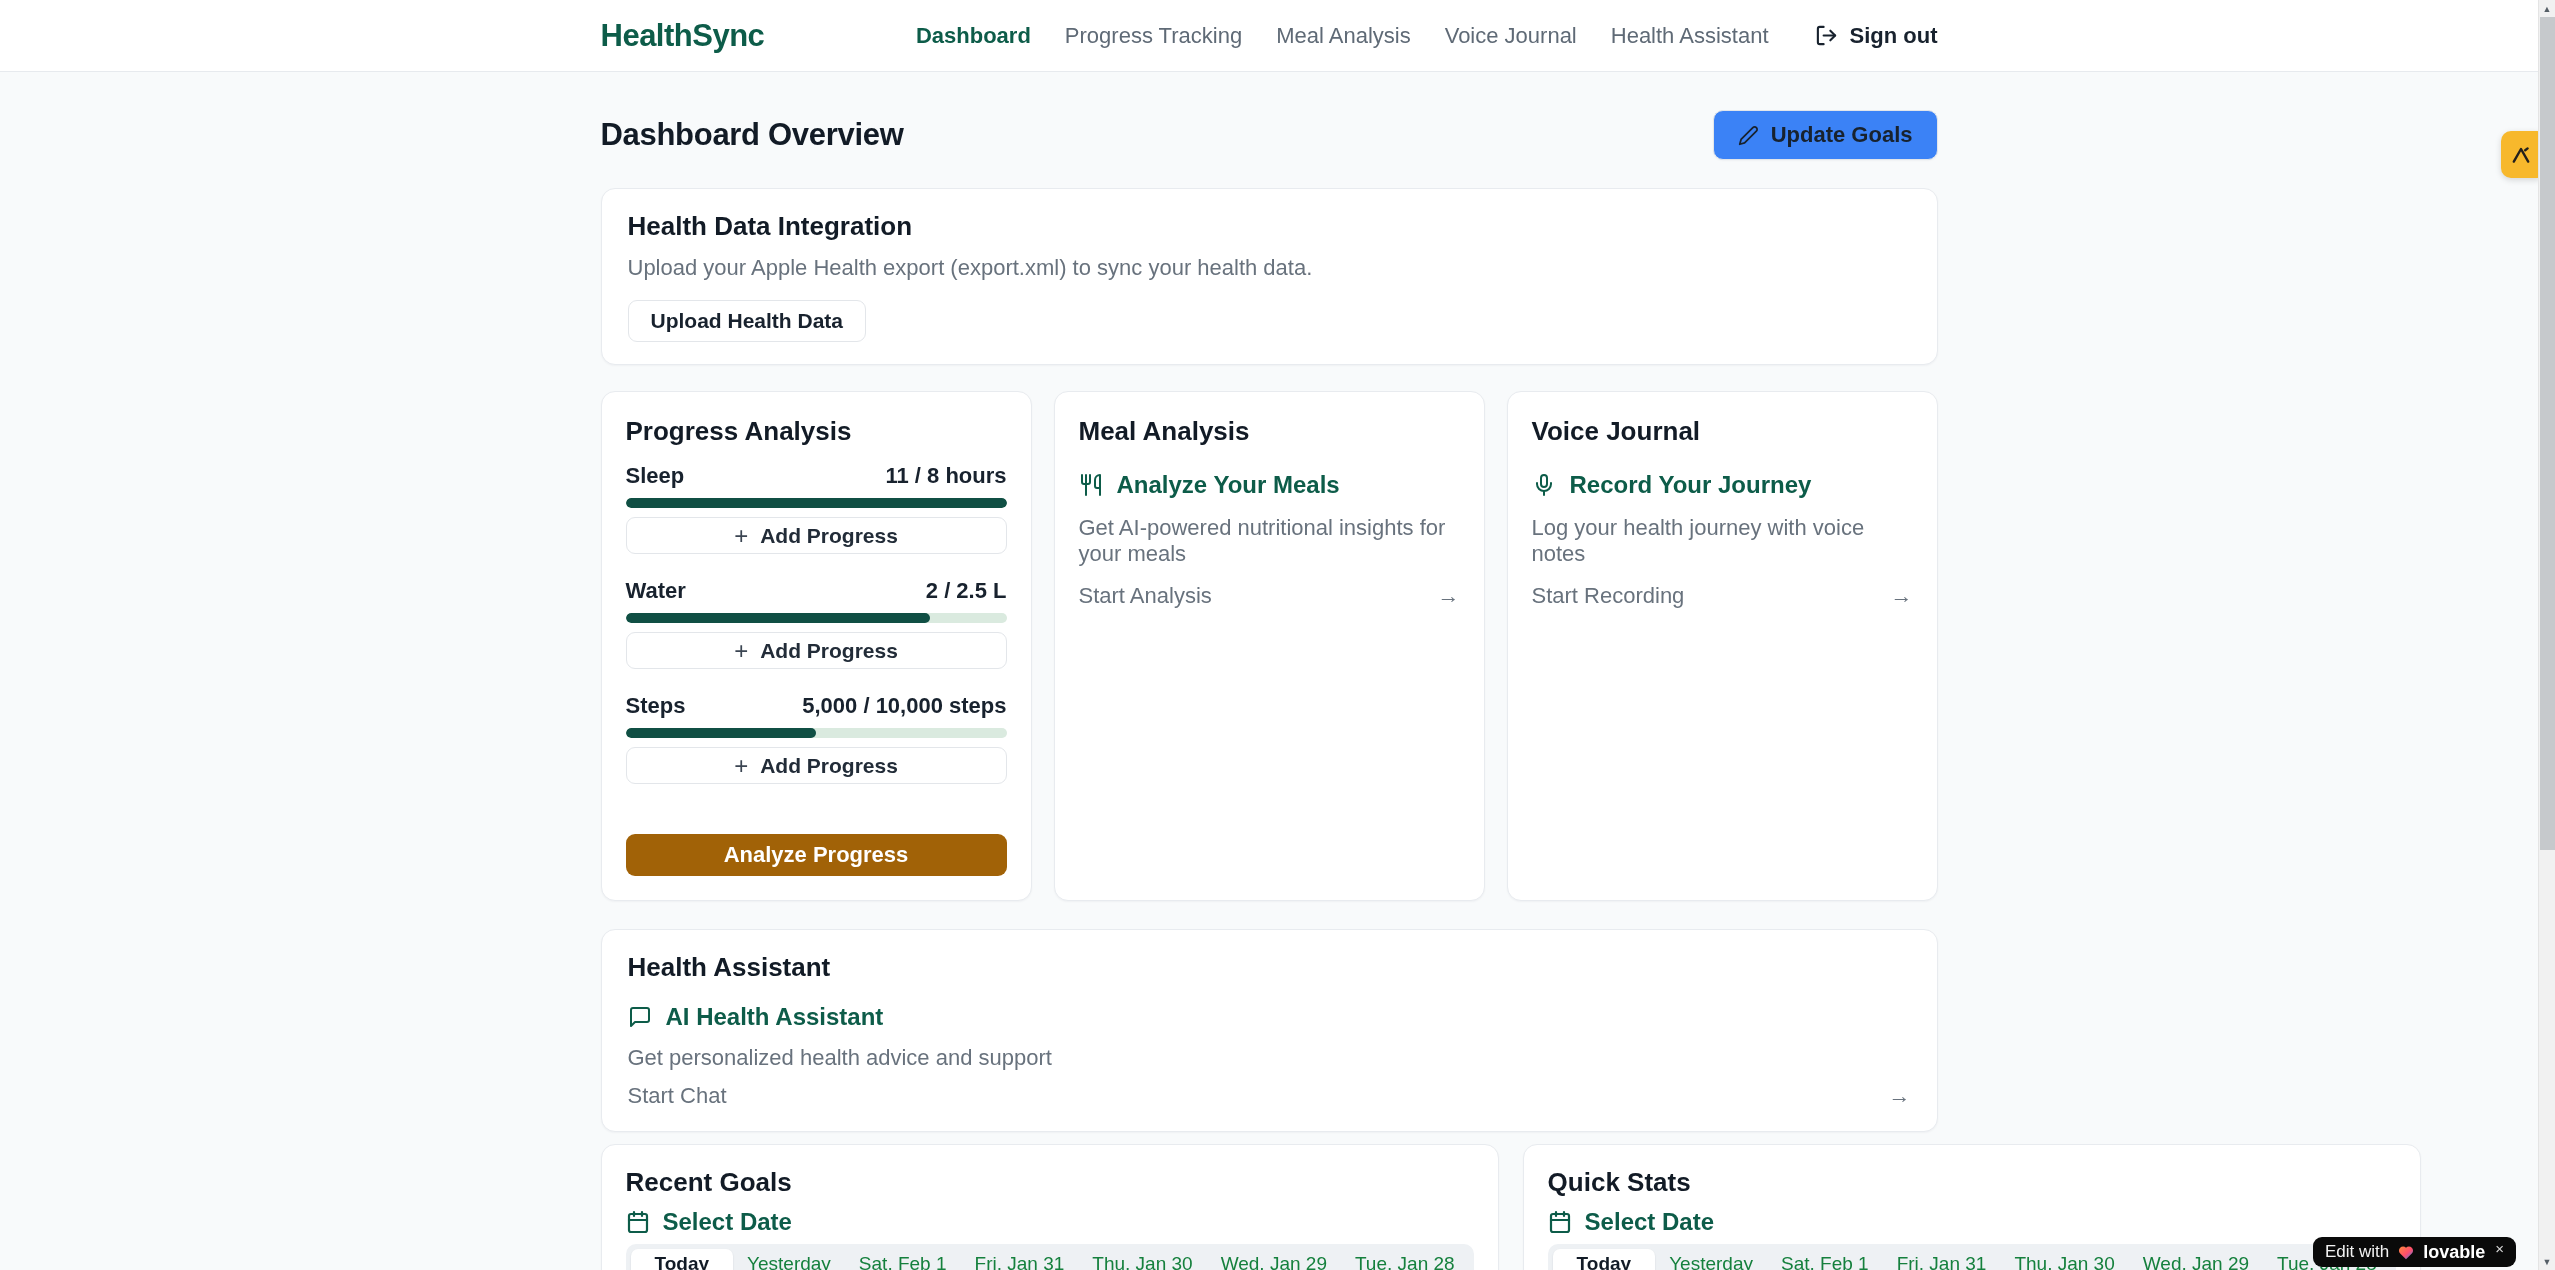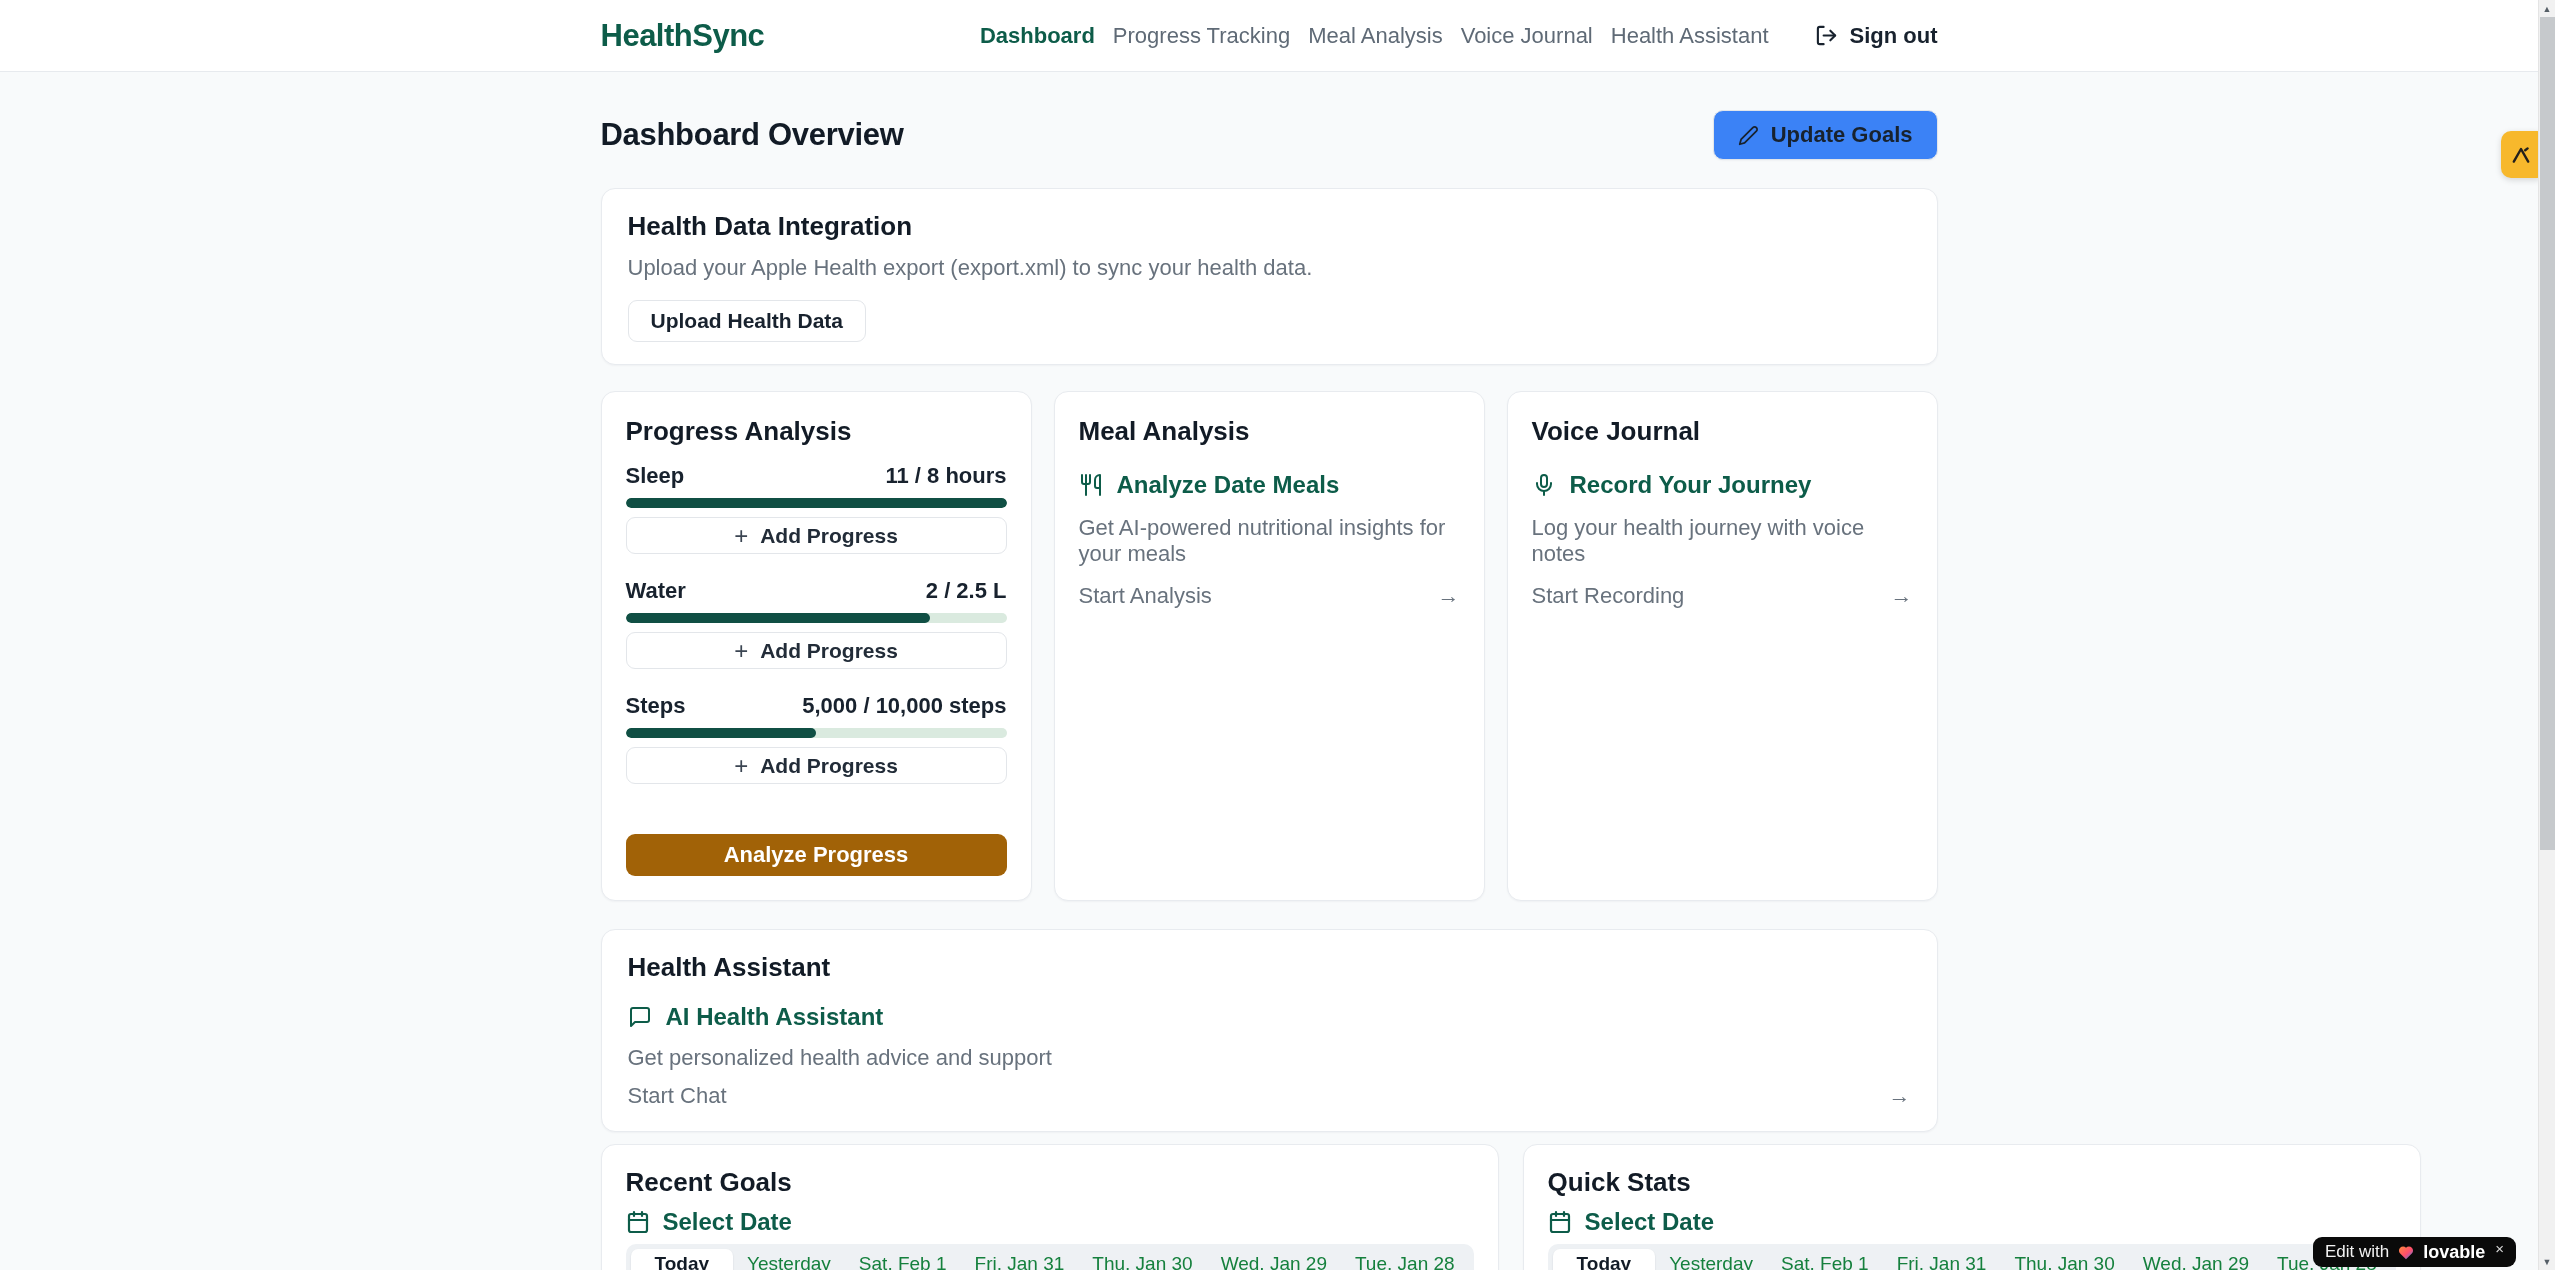--- a/index.html
+++ b/index.html
@@ -11,21 +11,21 @@
     color:#18222e;
   }
   .viewport { position:absolute; left:0; top:0; width:2538px; height:1270px; background:#f8fafb; }
   .container { width:1337px; margin:0 auto; }
 
   
   .topnav { background:#ffffff; border-bottom:1px solid #e7eaee; height:72px; }
   .topnav-inner { display:flex; align-items:center; justify-content:space-between; height:100%; }
   .brand { font-size:31px; font-weight:800; color:#0d5c49; letter-spacing:-0.5px; cursor:pointer; }
   .nav-right { display:flex; align-items:center; gap:34px; }
-  .nav-links { display:flex; align-items:center; gap:18px; }
+  .nav-links { display:flex; align-items:center; gap:34px; }
   .nav-link { font-size:22px; font-weight:500; color:#5f6a76; text-decoration:none; cursor:pointer; }
   .nav-link.active { color:#0d5c49; font-weight:700; }
   .signout { display:flex; align-items:center; gap:12px; cursor:pointer; margin-left:12px; }
   .signout span { font-size:22px; font-weight:700; color:#18222e; }
 
   
   main.container { padding-top:38px; }
   .title-row { display:flex; align-items:center; justify-content:space-between; }
   .page-title { font-size:31px; font-weight:800; color:#121b26; letter-spacing:-0.3px; }
   .btn-outline {
@@ -212,21 +212,21 @@
       </div>
 
       <div class="card">
         <div class="card-title">Meal Analysis</div>
         <div class="feature-link">
           <svg width="24" height="24" viewBox="0 0 24 24" fill="none" stroke="#0d5c49" stroke-width="2" stroke-linecap="round" stroke-linejoin="round">
             <path d="M3 2v7c0 1.1.9 2 2 2h4a2 2 0 0 0 2-2V2"></path>
               <path d="M7 2v20"></path>
               <path d="M21 15V2a5 5 0 0 0-5 5v6c0 1.1.9 2 2 2h3zm0 0v7"></path>
           </svg>
-          <span>Analyze Date Meals</span>
+          <span>Analyze Your Meals</span>
         </div>
         <div class="feature-desc">Get AI-powered nutritional insights for your meals</div>
         <div class="feature-action">
           <span>Start Analysis</span>
           <span class="arrow">→</span>
         </div>
       </div>
 
       <div class="card">
         <div class="card-title">Voice Journal</div>

